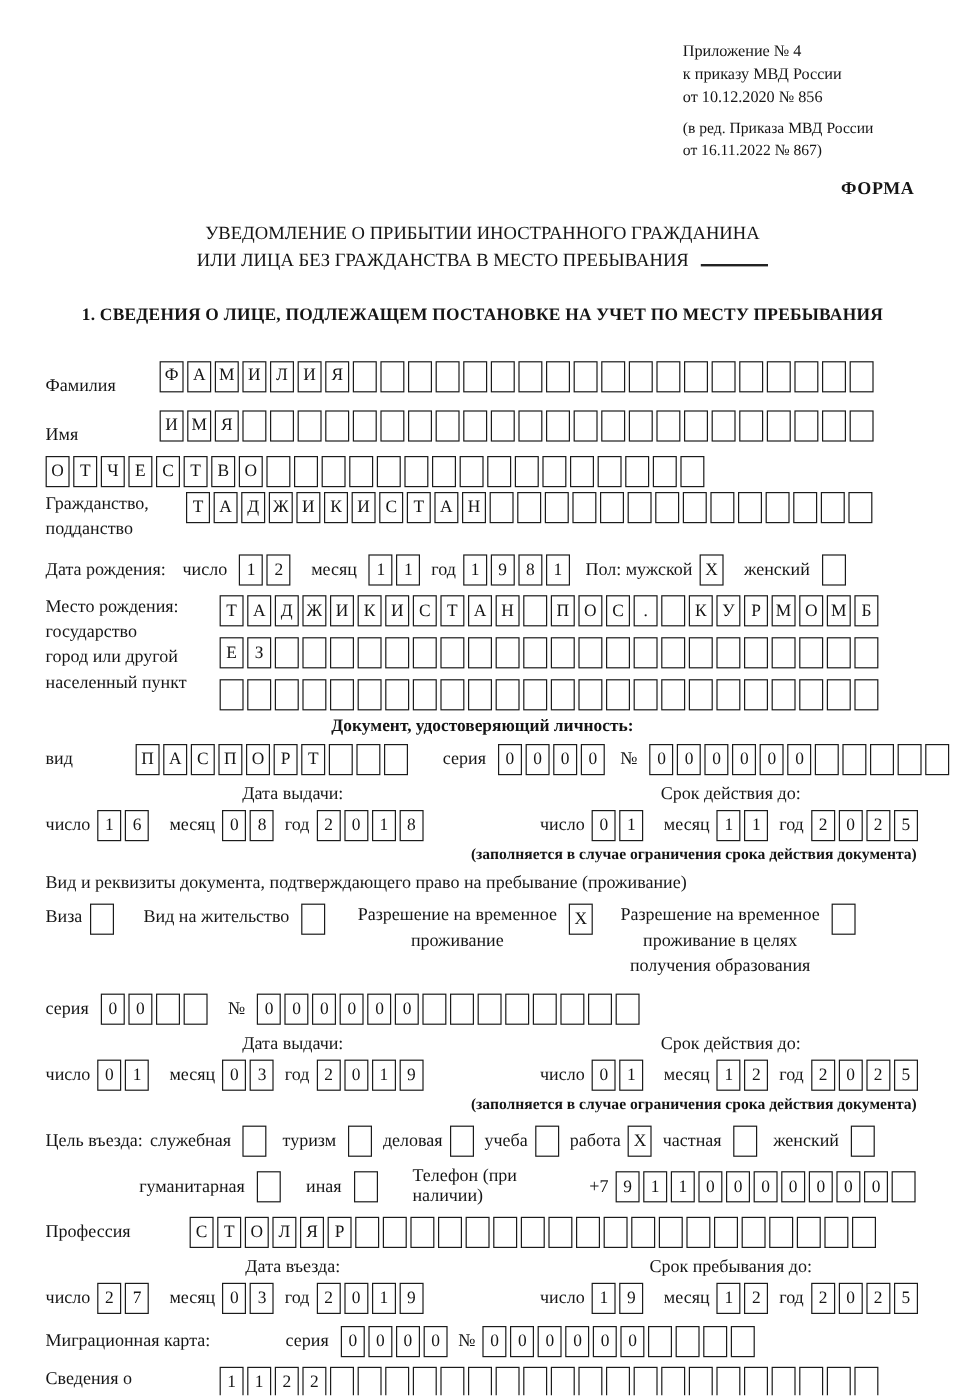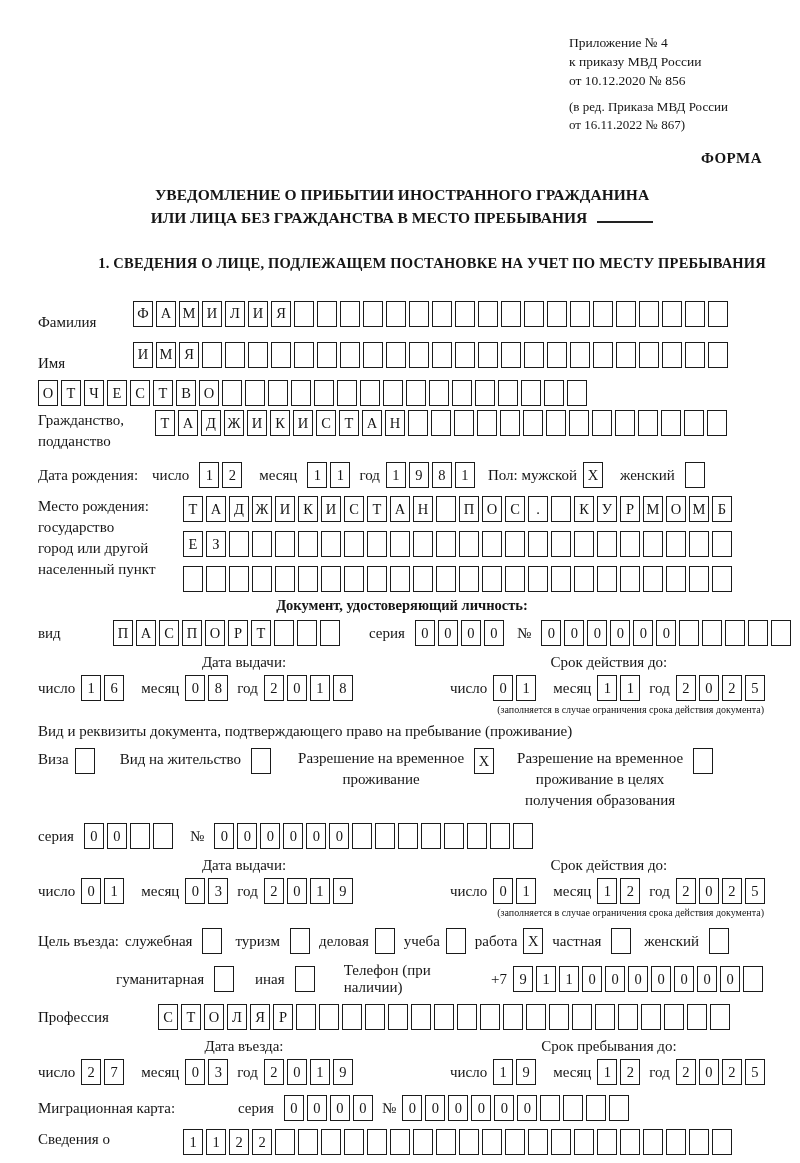--- a/index.html
+++ b/index.html
@@ -5,34 +5,34 @@
   html,body{margin:0;padding:0;background:#ffffff;}
   .page{
     width:800px;height:1163px;background:#fff;color:#151515;
     font-family:"Liberation Serif","DejaVu Serif",serif;
     font-size:15px;position:relative;overflow:hidden;box-sizing:border-box;
     padding:34px 34px 0 38px;
   }
   .appendix{margin-left:531px;font-size:13.5px;line-height:1.4;}
   .revision{margin-left:531px;font-size:13px;line-height:1.4;margin-top:7px;}
   .forma{font-weight:bold;text-align:right;padding-right:4px;margin-top:16px;font-size:15px;letter-spacing:.5px;}
-  .title{font-weight:bold;text-align:center;font-size:15.5px;line-height:23px;margin-top:16px;}
+  .title{font-weight:normal;text-align:center;font-size:15.5px;line-height:23px;margin-top:16px;}
   .title-underline{display:inline-block;width:56px;border-bottom:2px solid #222;margin-left:10px;vertical-align:baseline;}
-  .sec-heading{font-weight:bold;font-size:14.5px;text-align:right;margin-top:26px;letter-spacing:.2px;}
+  .sec-heading{font-weight:bold;font-size:14.5px;text-align:center;margin-top:26px;letter-spacing:.2px;}
   .row{display:flex;align-items:center;}
   .row-top{display:flex;align-items:flex-start;}
   .lbl{flex:none;}
   .lbl-lines div{line-height:21px;}
   .boxes{display:inline-flex;flex-wrap:nowrap;flex:none;}
   .cell{
     display:inline-flex;align-items:center;justify-content:center;flex:none;
     width:18px;height:24px;border:1.5px solid #1b1b1b;margin-right:3px;
     font-size:14.5px;background:#fff;
   }
-  .small-note{font-size:10px;}
+  .small-note{font-size:13px;font-weight:bold;}
   .center-bold{font-weight:bold;text-align:center;font-size:14.5px;}
   .w95{width:95px;margin-top:18px;} .w117{width:117px;} .w145{width:145px;}
   .mt24{margin-top:24px;} .mt12{margin-top:12px;}
   .mt10{margin-top:10px;} .mt8{margin-top:8px;} .mt6{margin-top:6px;} .mt4{margin-top:4px;}
   .gap6{margin-right:6px;} .gap10{margin-right:10px;} .gap14{margin-right:14px;} .gap18{margin-right:18px;}
   .date-pair{display:flex;align-items:flex-start;}
   .date-col-l{width:412px;flex:none;}
   .date-col-r{flex:1;}
   .date-title{text-align:center;margin-bottom:4px;}
   .date-line{display:flex;align-items:center;}

